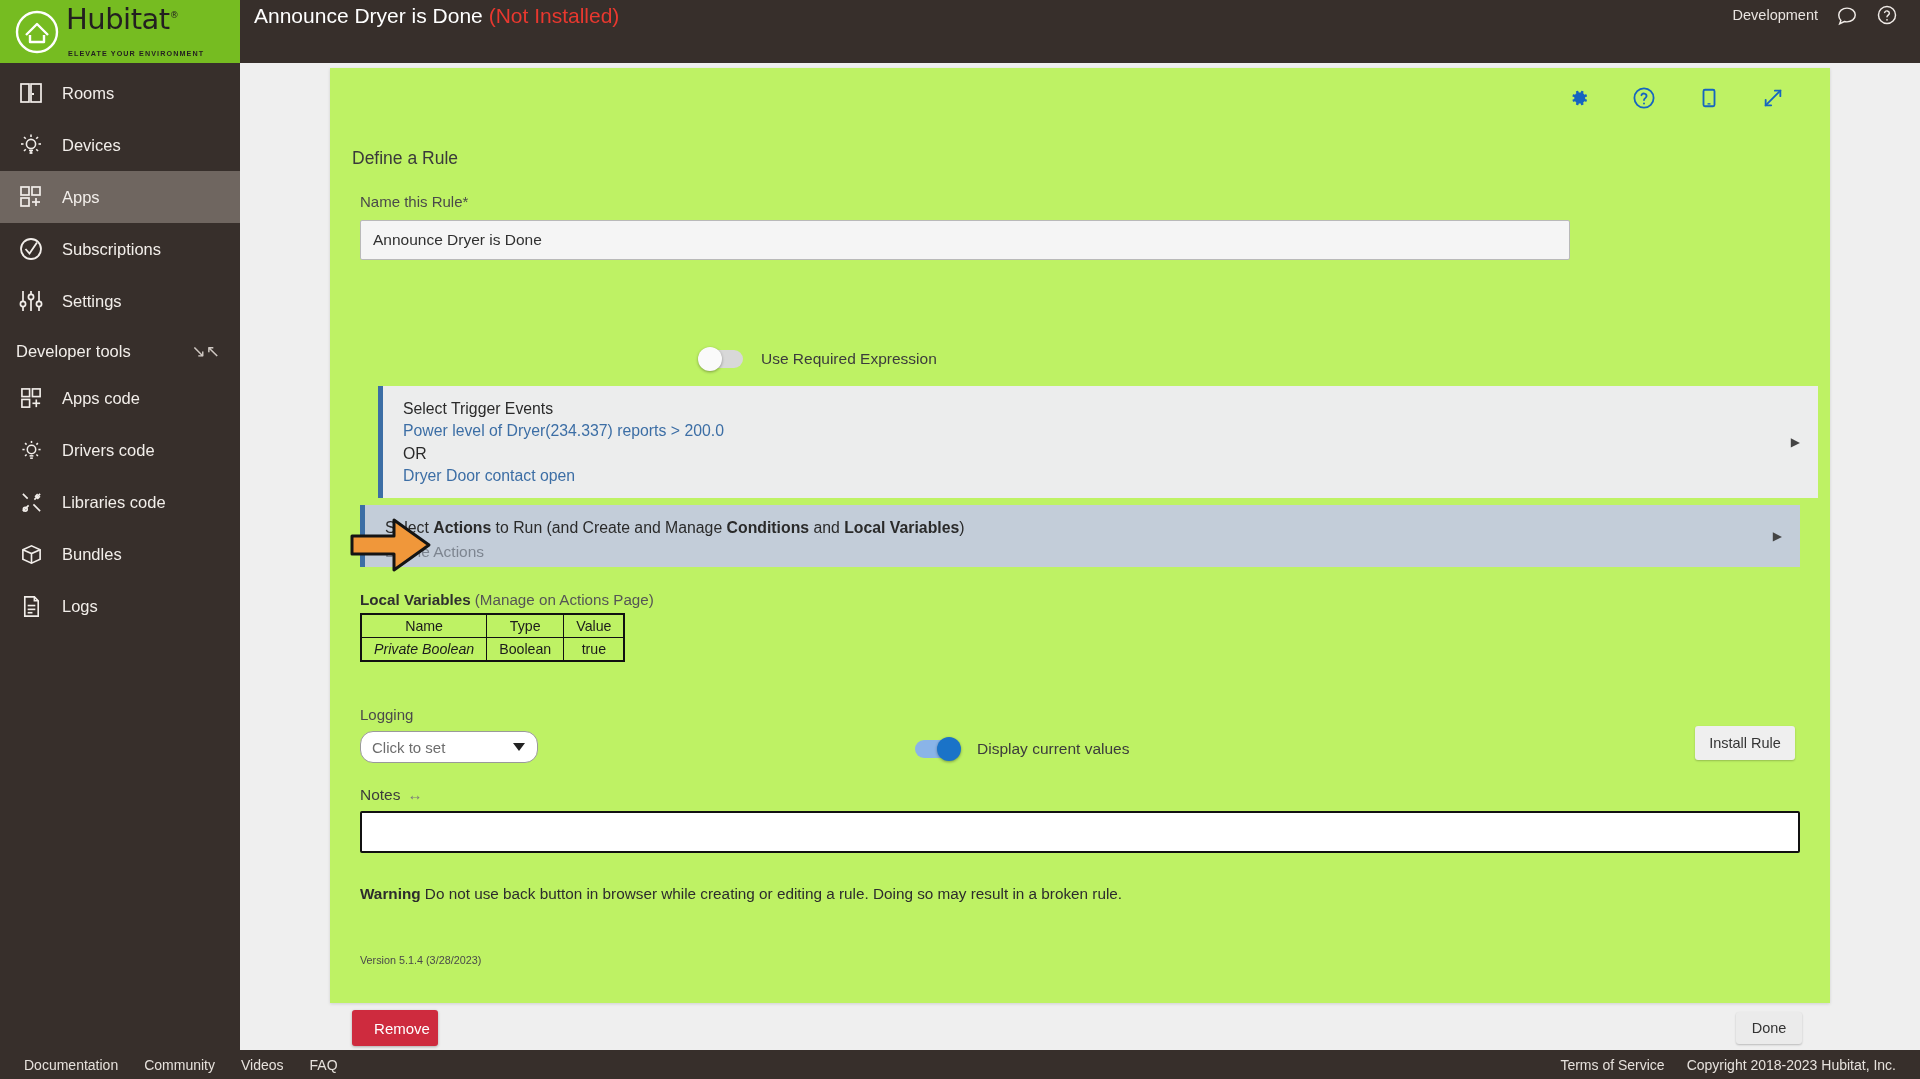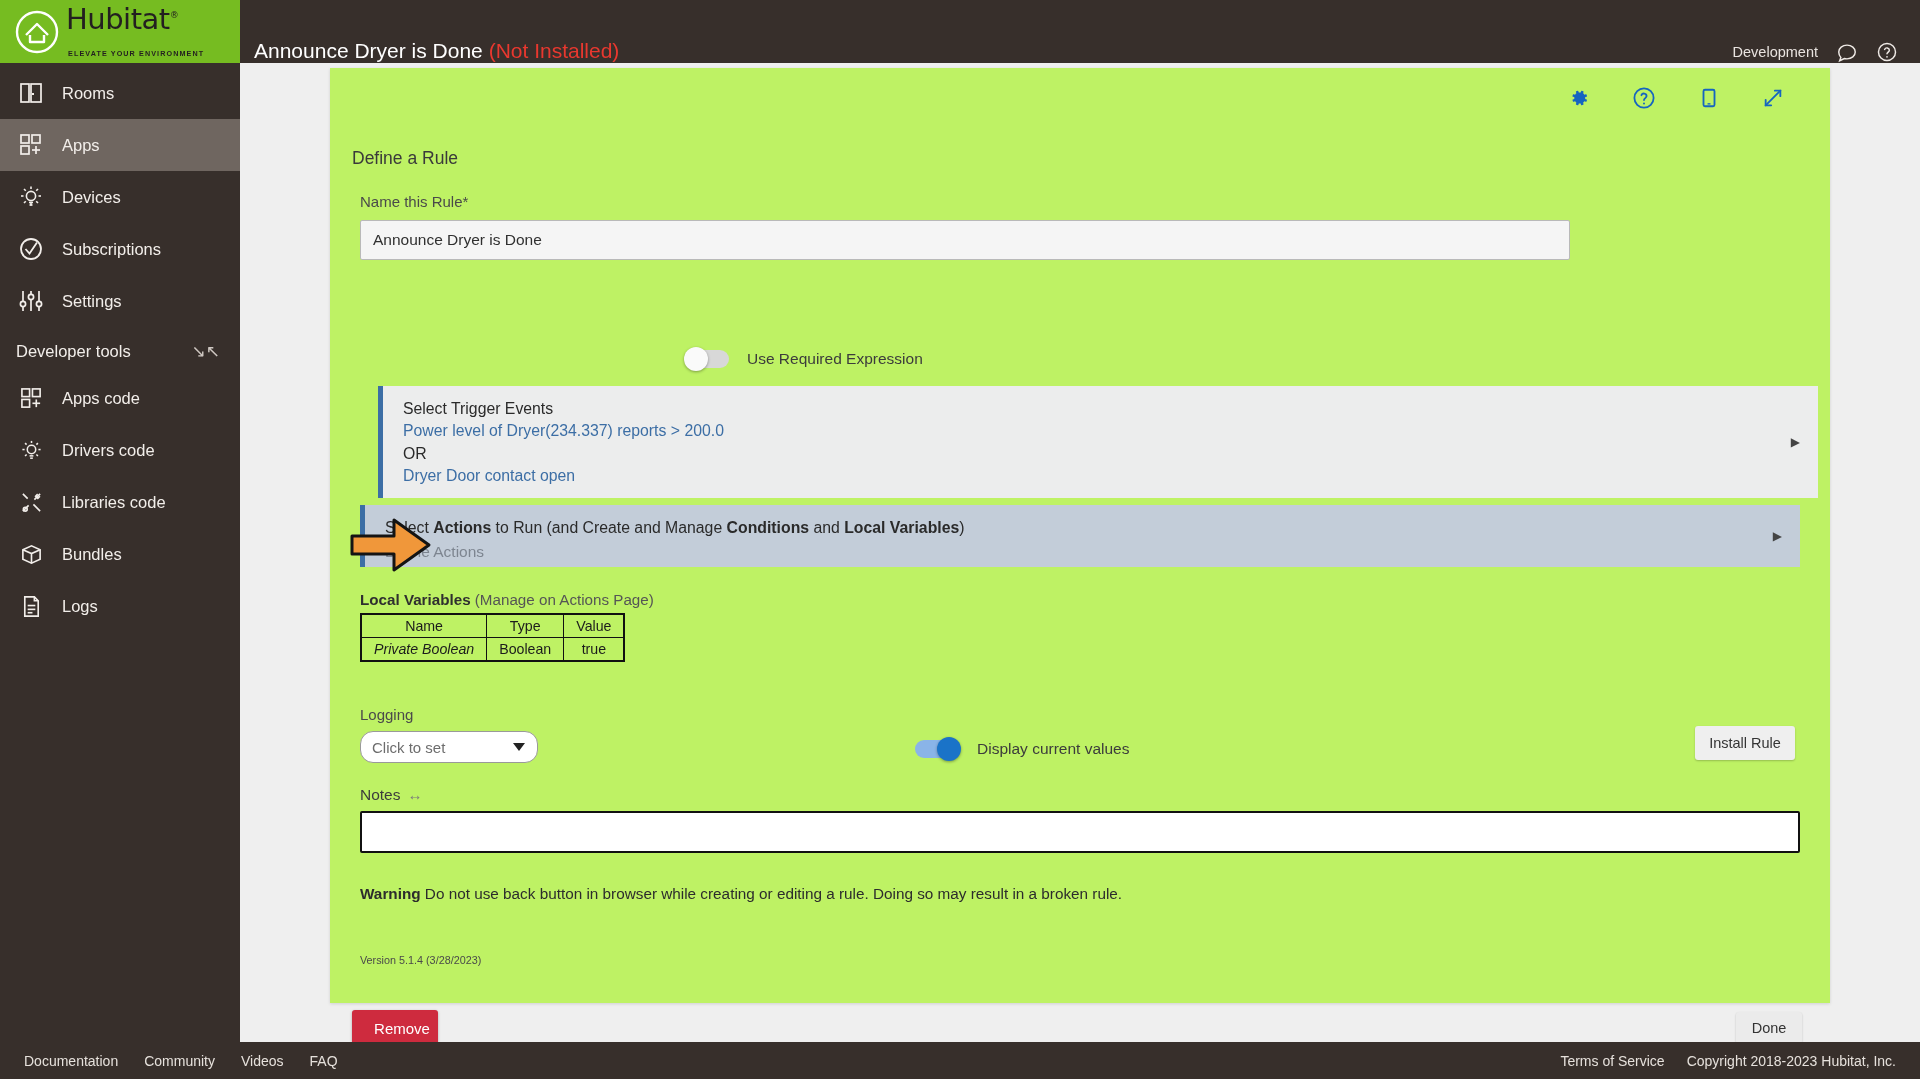--- a/index.html
+++ b/index.html
@@ -54,21 +54,21 @@
     padding: 14px 20px 10px 16px;
     color: #f2eeea; font-size: 16.5px;
   }
   .dev-collapse { color: #cfc8c2; font-size: 17px; cursor: pointer; }
 
   
   .topbar {
     position: absolute; left: 240px; top: 0;
     width: 1680px; height: 63px;
     background: #372f2b;
-    display: flex; align-items: flex-end;
+    display: flex; align-items: flex-start;
     padding: 4px 22px 0 14px;
   }
   .app-title { color: #ffffff; font-size: 21px; white-space: nowrap; }
   .app-title .notinst { color: #e8382f; }
   .topbar-right {
     margin-left: auto; display: flex; align-items: center; gap: 18px;
   }
   .env-label { color: #e9e4e0; font-size: 14.5px; }
   .tb-ico { cursor: pointer; display: flex; }
 
@@ -121,21 +121,21 @@
     position: absolute; top: -3px;
     width: 24px; height: 24px; border-radius: 50%;
     box-shadow: 0 1px 3px rgba(0,0,0,0.35);
   }
   .switch.off { background: #d8d8d8; }
   .switch.off .knob { left: -1px; background: #fafafa; }
   .switch.on { background: #8ab4e8; }
   .switch.on .knob { right: -2px; background: #1a73c8; }
   .switch-label { margin-left: 18px; font-size: 15.5px; color: #3c3c3c; }
 
-  .req-expr { position: absolute; left: 355px; top: 282px; }
+  .req-expr { position: absolute; left: 369px; top: 282px; }
 
   
   .banner {
     position: absolute; left: 30px; width: 1440px;
     border-left: 5px solid #3c6ea5;
     padding: 12px 0 12px 20px;
     cursor: pointer;
   }
   .banner .caret {
     position: absolute; right: 18px; top: 50%;
@@ -248,21 +248,21 @@
     background: #ebebeb; border: none; border-radius: 3px;
     box-shadow: 0 1px 2px rgba(0,0,0,0.22);
     color: #333; font-size: 14.5px;
     font-family: "Liberation Sans", sans-serif;
     cursor: pointer;
   }
 
   
   .footer {
     position: absolute; left: 0; bottom: 0;
-    width: 1920px; height: 37px;
+    width: 1920px; height: 29px;
     background: #372f2b;
     display: flex; align-items: center;
     padding: 0 24px;
   }
   .footer-left { display: flex; gap: 26px; }
   .footer-right { margin-left: auto; display: flex; gap: 22px; align-items: center; }
   .footer a, .footer span {
     color: #e6e1dc; font-size: 14px; text-decoration: none; cursor: pointer;
   }
   .footer .copy { cursor: default; }
@@ -294,50 +294,50 @@
         <span class="nav-ico">
           <svg width="24" height="24" viewBox="0 0 24 24" fill="none" stroke="#f2eeea" stroke-width="1.7">
             <rect x="2" y="3" width="8" height="18"></rect>
             <rect x="12" y="3" width="10" height="18"></rect>
             <line x1="14" y1="12" x2="14" y2="14" stroke-width="2"></line>
           </svg>
         </span>
         <span class="nav-label">Rooms</span>
       </div>
 
-      <div class="nav-item active">
-        <span class="nav-ico">
-          <svg width="24" height="24" viewBox="0 0 24 24" fill="none" stroke="#f2eeea" stroke-width="1.7">
-            <rect x="2" y="2" width="8" height="8"></rect>
-            <rect x="13" y="2" width="8" height="8"></rect>
-            <rect x="2" y="13" width="8" height="8"></rect>
-            <line x1="17" y1="13" x2="17" y2="21"></line>
-            <line x1="13" y1="17" x2="21" y2="17"></line>
-          </svg>
-        </span>
-        <span class="nav-label">Apps</span>
-      </div>
-
       <div class="nav-item">
         <span class="nav-ico">
           <svg width="24" height="24" viewBox="0 0 24 24" fill="none" stroke="#f2eeea" stroke-width="1.6">
             <circle cx="12" cy="11" r="4.6"></circle>
             <line x1="12" y1="1.5" x2="12" y2="4"></line>
             <line x1="12" y1="18" x2="12" y2="20.5"></line>
             <line x1="2" y1="11" x2="4.5" y2="11"></line>
             <line x1="19.5" y1="11" x2="22" y2="11"></line>
             <line x1="5" y1="4" x2="6.8" y2="5.8"></line>
             <line x1="17.2" y1="16.2" x2="19" y2="18"></line>
             <line x1="19" y1="4" x2="17.2" y2="5.8"></line>
             <line x1="6.8" y1="16.2" x2="5" y2="18"></line>
             <line x1="10" y1="17.5" x2="14" y2="17.5"></line>
             <line x1="10.5" y1="20" x2="13.5" y2="20"></line>
           </svg>
         </span>
         <span class="nav-label">Devices</span>
+      </div>
+
+      <div class="nav-item active">
+        <span class="nav-ico">
+          <svg width="24" height="24" viewBox="0 0 24 24" fill="none" stroke="#f2eeea" stroke-width="1.7">
+            <rect x="2" y="2" width="8" height="8"></rect>
+            <rect x="13" y="2" width="8" height="8"></rect>
+            <rect x="2" y="13" width="8" height="8"></rect>
+            <line x1="17" y1="13" x2="17" y2="21"></line>
+            <line x1="13" y1="17" x2="21" y2="17"></line>
+          </svg>
+        </span>
+        <span class="nav-label">Apps</span>
       </div>
 
       <div class="nav-item">
         <span class="nav-ico">
           <svg width="24" height="24" viewBox="0 0 24 24" fill="none" stroke="#f2eeea" stroke-width="1.8">
             <circle cx="12" cy="12" r="10"></circle>
             <path d="M6.5 12 L10.5 16.5 L18 5.5"></path>
           </svg>
         </span>
         <span class="nav-label">Subscriptions</span>

